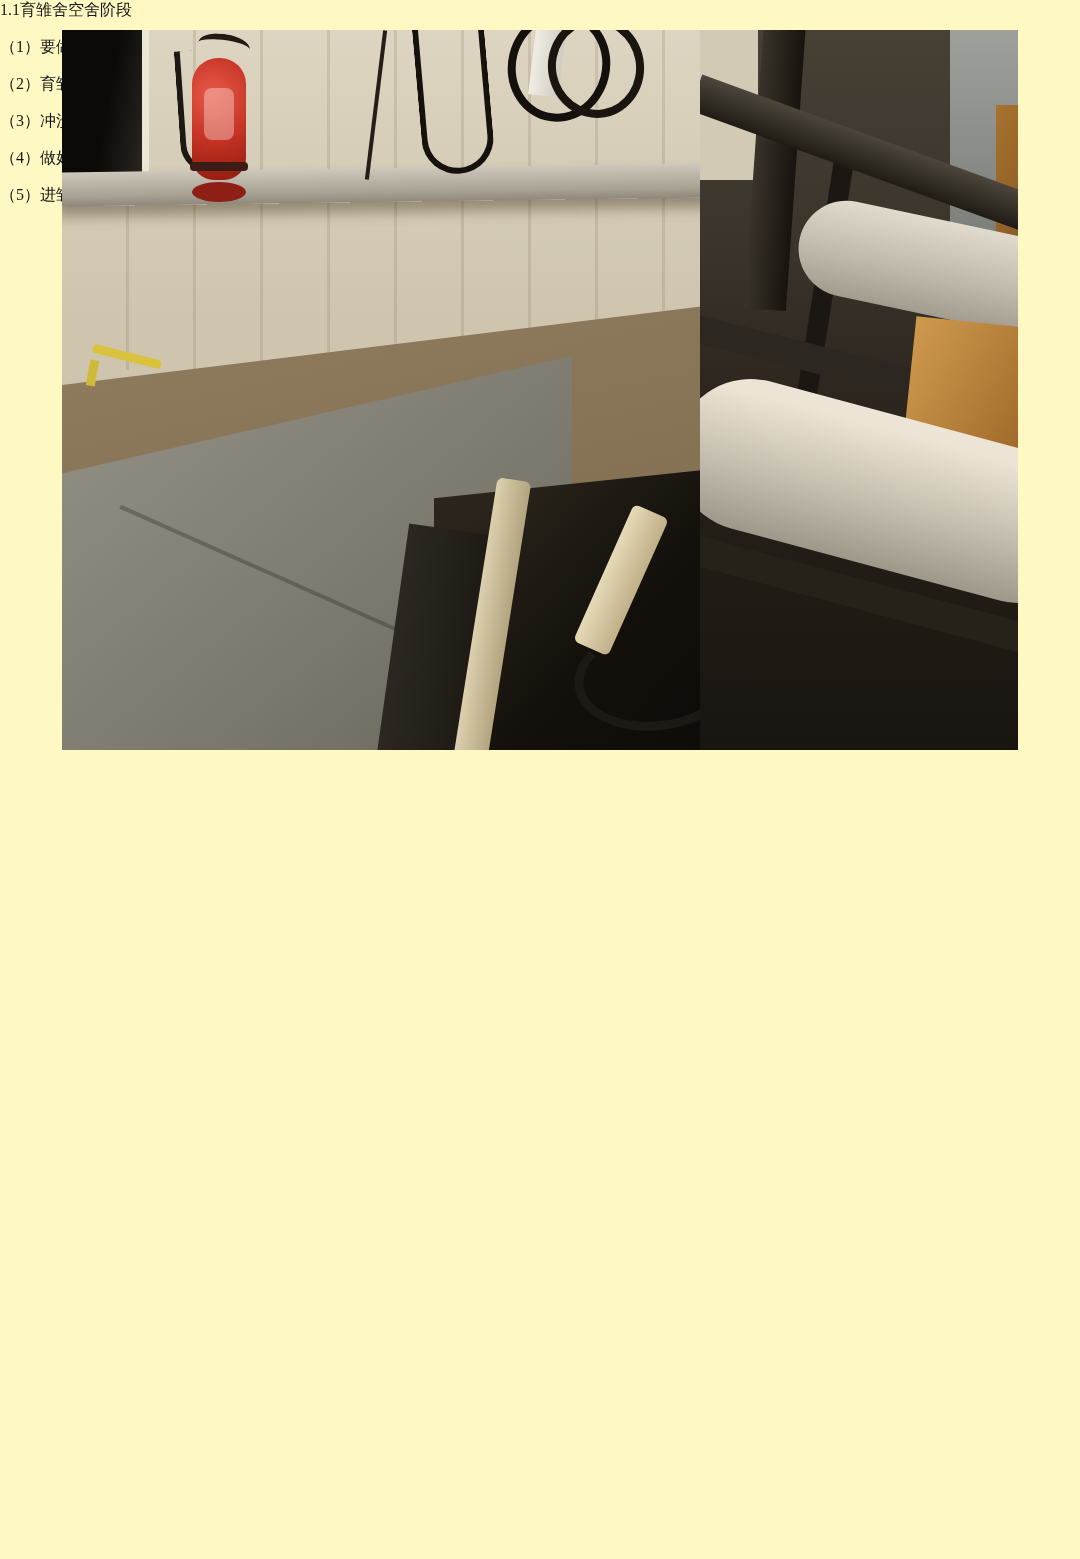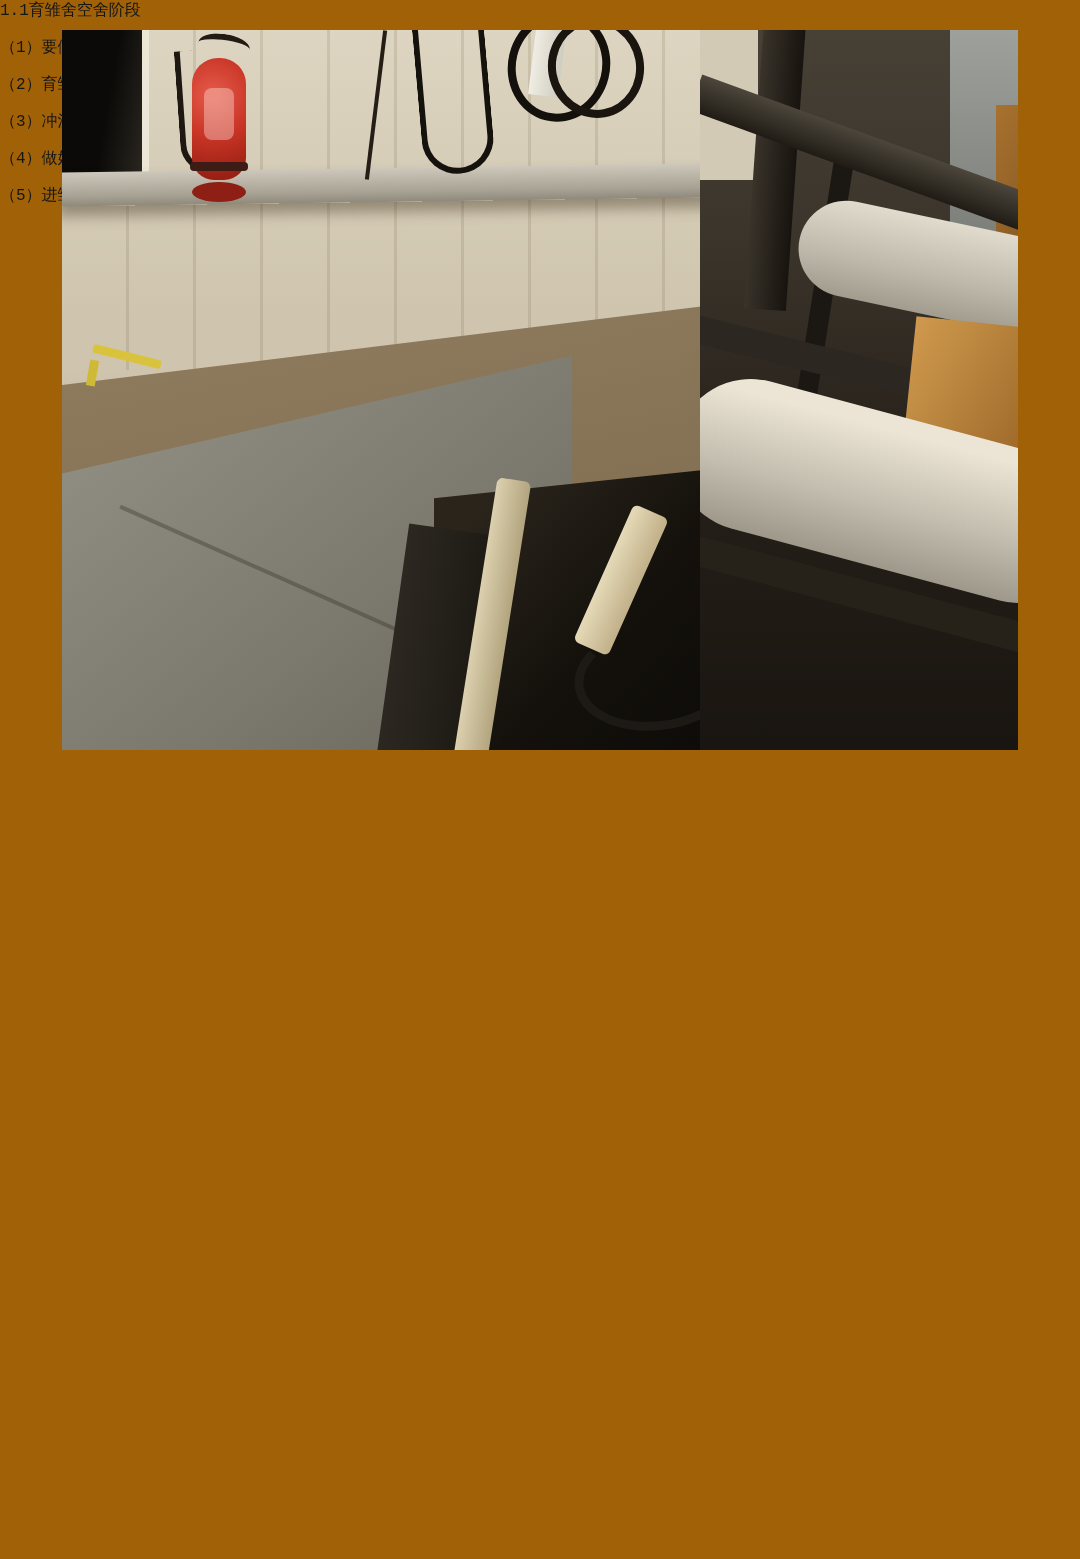--- a/index.html
+++ b/index.html
@@ -1,17 +1,17 @@
 <!DOCTYPE html>
 <html><head>
 <meta charset="utf-8">
 <style>
   html,body{margin:0;padding:0;background:#ffffff;}
-  .page{position:relative;width:1080px;height:1559px;background:#a16207;overflow:hidden;
-        font-family:Liberation Mono, monospace;color:#161616;}
+  .page{position:relative;width:1080px;height:1559px;background:#fef9c3;overflow:hidden;
+        font-family:Liberation Serif, serif;color:#161616;}
 
   
   .photo{position:absolute;left:62px;top:30px;width:956px;height:720px;overflow:hidden;
          background:linear-gradient(180deg,#ded6c3 0%,#d3cab5 38%,#c8bda6 60%,#a58f6c 78%,#8c7a5e 100%);}
   .photo *{position:absolute;}
 
   .wall{left:0;top:0;width:760px;height:340px;
         background:linear-gradient(180deg,#ddd5c1,#cfc5ae 85%),
         repeating-linear-gradient(90deg,rgba(130,115,85,0) 0 64px,rgba(130,115,85,.16) 64px 67px);
         background-blend-mode:multiply;}

